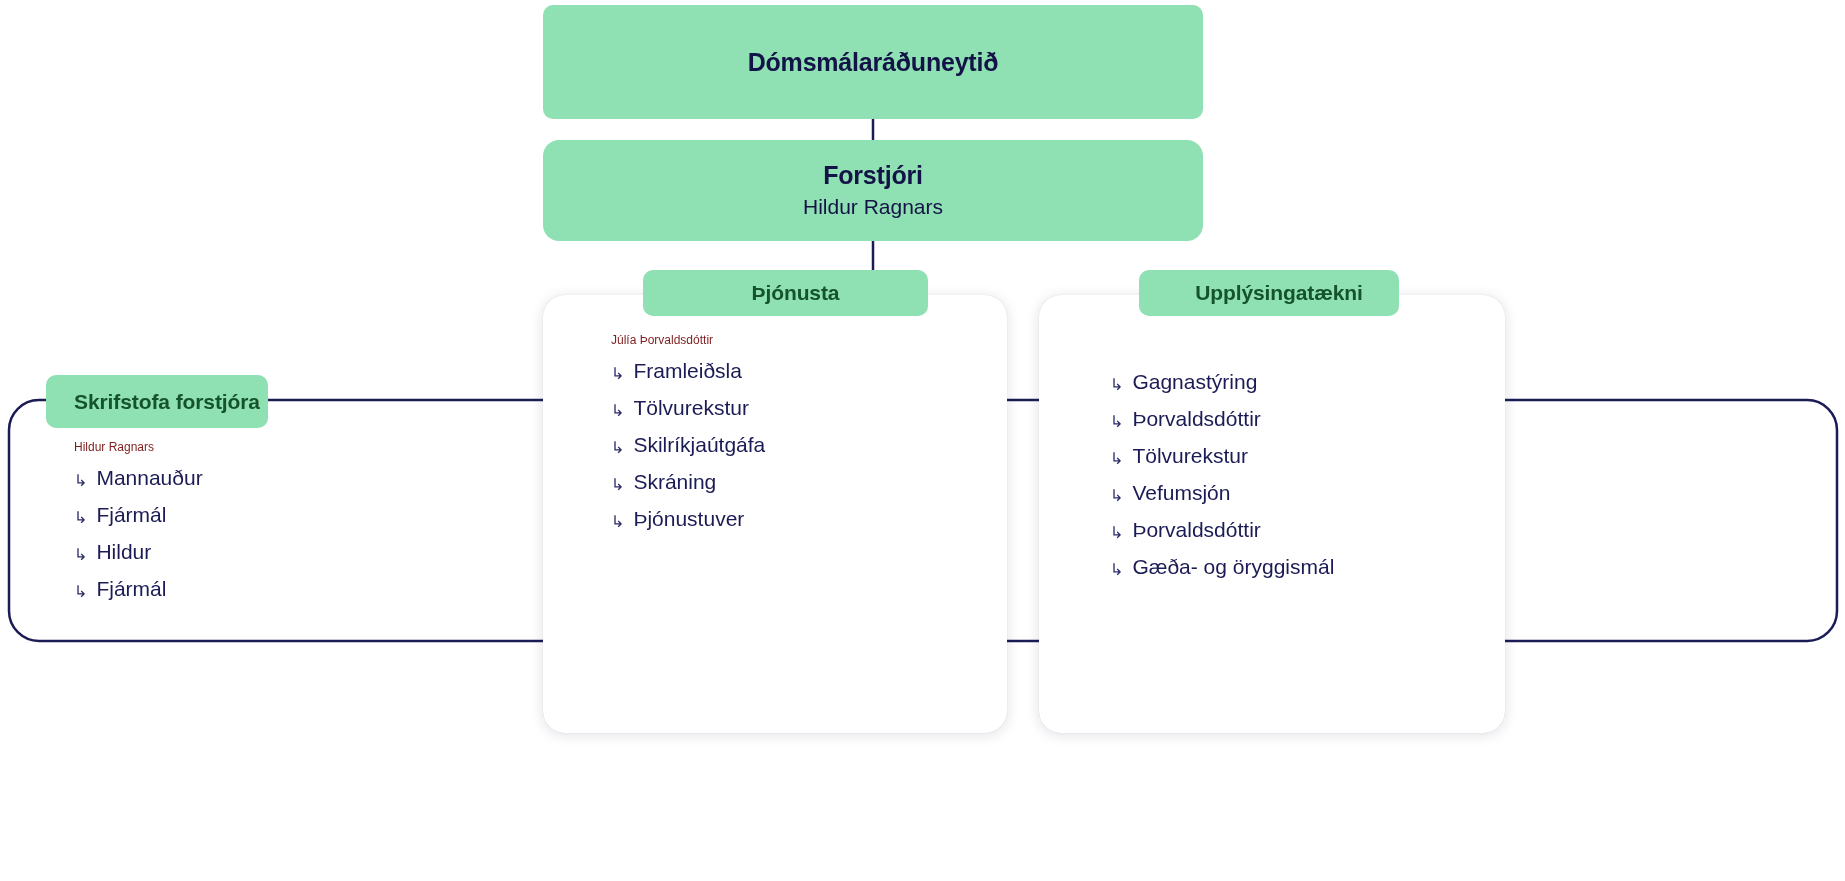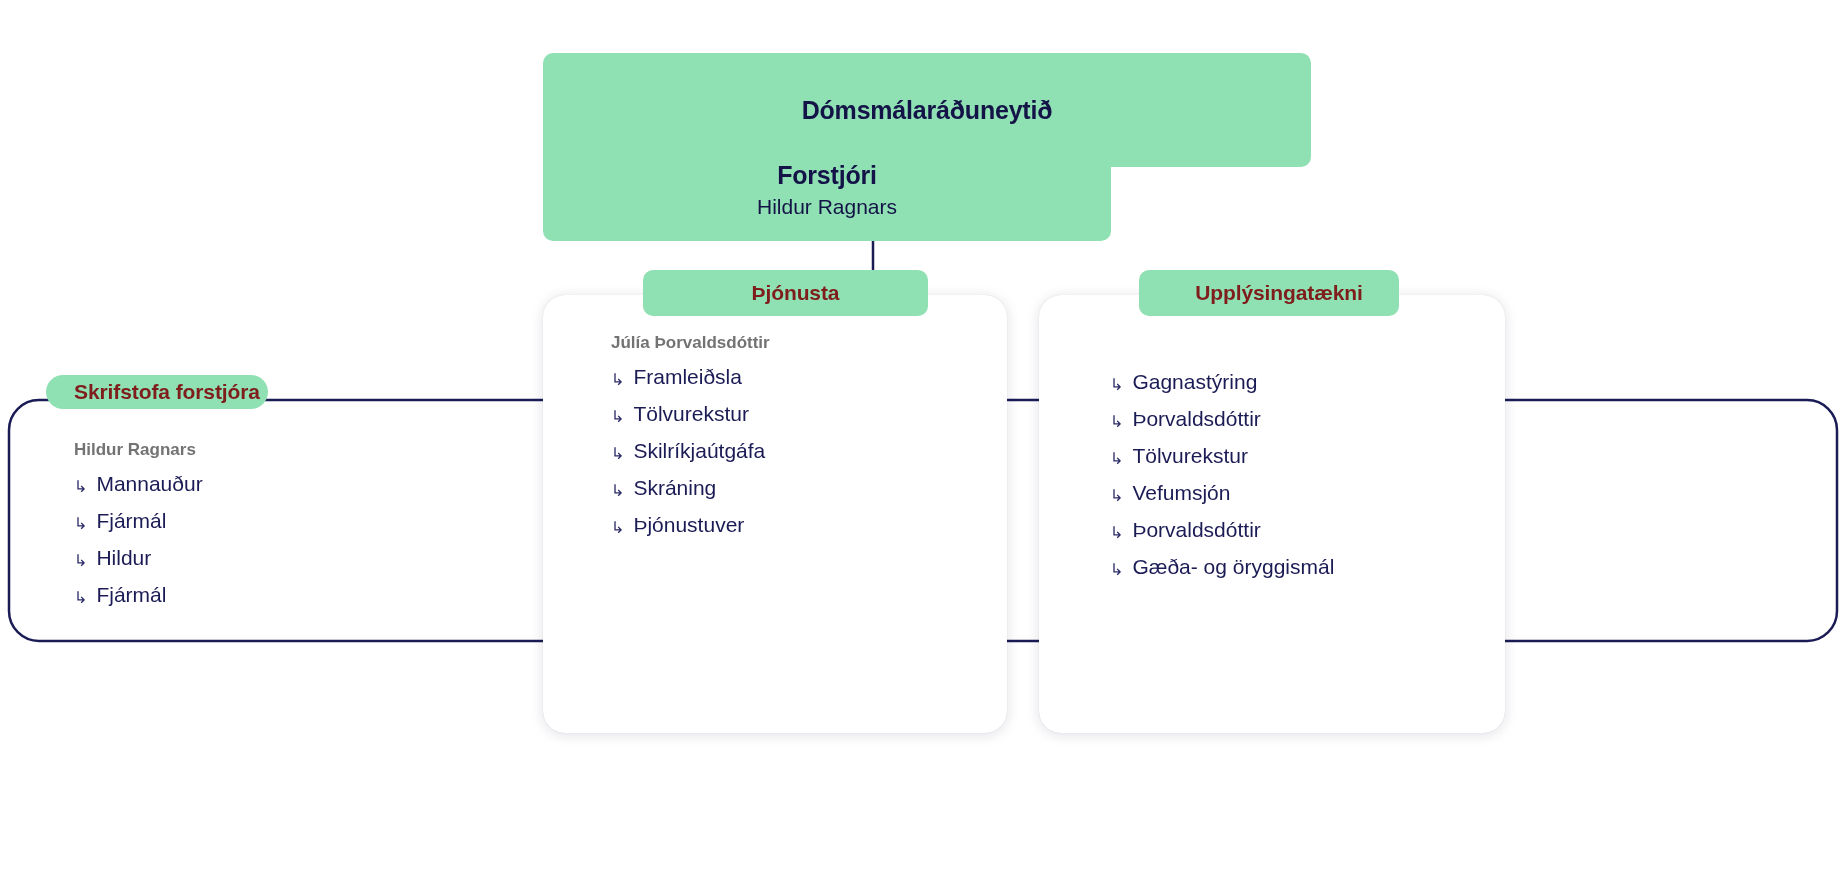--- a/index.html
+++ b/index.html
@@ -44,22 +44,22 @@
     letter-spacing: -0.2px;
     line-height: 1.15;
   }
   .top-box .subtitle {
     font-size: 21px;
     font-weight: normal;
     line-height: 1.3;
     margin-top: 3px;
   }
 
-  #box-ministry { left: 543px; top: 5px; width: 768px; height: 114px; margin-top: 48px; }
-  #box-director  { left: 543px; top: 140px; width: 568px; height: 101px; }
+  #box-ministry { left: 543px; top: 5px; width: 660px; height: 114px; }
+  #box-director  { left: 543px; top: 140px; width: 660px; height: 101px; border-radius: 16px; }
 
   
   .unit-card {
     position: absolute;
     background: #ffffff;
     border-radius: 22px;
     box-shadow: 0 2px 14px rgba(20,20,60,0.13),
                 0 0 1px rgba(20,20,60,0.18);
     z-index: 4;
   }
@@ -67,45 +67,45 @@
   #card-it      { left: 1039px; top: 295px; width: 466px; height: 438px; }
 
   
   .unit-head {
     position: absolute;
     background: #8fe0b2;
     border-radius: 10px;
     display: flex;
     align-items: center;
     justify-content: center;
-    color: #7f1d1d;
+    color: #14532d;
     font-size: 21px;
     font-weight: bold;
     letter-spacing: -0.1px;
     z-index: 6;
     padding-left: 20px;
   }
-  #head-office  { left: 46px;   top: 375px; width: 222px; height: 34px; border-radius: 17px; }
+  #head-office  { left: 46px;   top: 375px; width: 222px; height: 53px; }
   #head-service { left: 643px;  top: 270px; width: 285px; height: 46px; }
   #head-it      { left: 1139px; top: 270px; width: 260px; height: 46px; }
 
   
   .unit-body {
     position: absolute;
     z-index: 7;
     color: #131347;
   }
   #body-office  { left: 74px;  top: 440px; width: 400px; }
   #body-service { left: 611px; top: 333px; width: 400px; }
   #body-it      { left: 1110px; top: 371px; width: 420px; }
 
   .person-name {
-    font-size: 17px;
-    font-weight: bold;
-    color: #737373;
+    font-size: 12px;
+    font-weight: normal;
+    color: #7f1d1d;
     letter-spacing: 0px;
     margin-bottom: 13px;
     white-space: nowrap;
   }
   .sub-list { list-style: none; }
   .sub-item {
     display: flex;
     align-items: baseline;
     gap: 9px;
     font-size: 21px;

